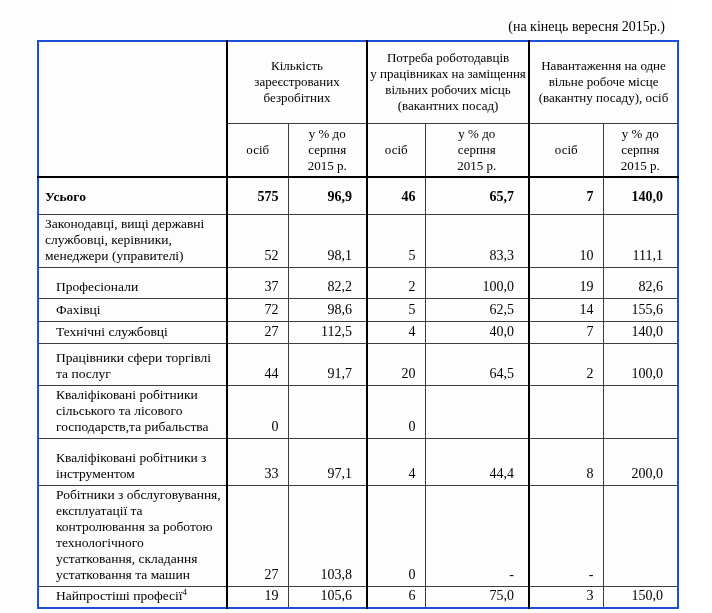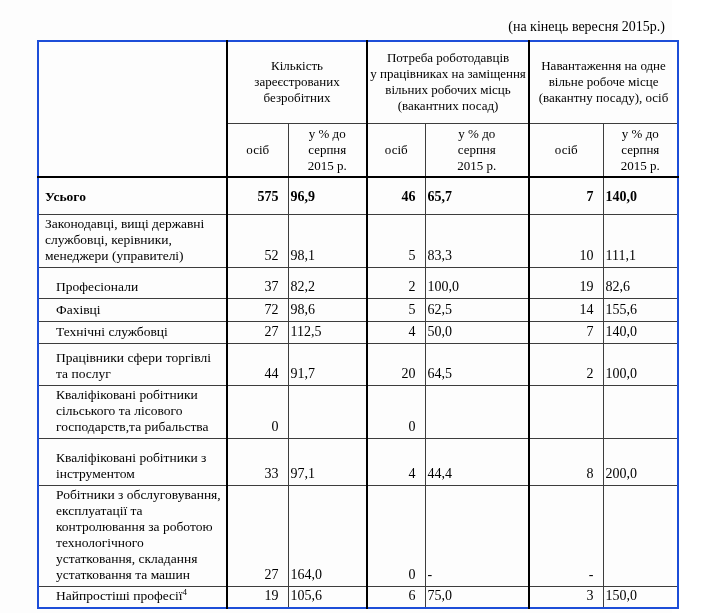--- a/index.html
+++ b/index.html
@@ -26,21 +26,21 @@
   
   .ghead, .shead {
     text-align:center; vertical-align:middle;
     white-space:pre-line; font-size:13px; line-height:16px; padding:2px;
   }
   
   .lbl { font-size:13.5px; padding-left:6px; padding-right:4px; }
   tr.ind .lbl { padding-left:17px; }
   
   .num { text-align:right; padding-right:9px; }
-  .pct { text-align:left; padding-right:14px; }
+  .pct { text-align:right; padding-right:14px; }
   
   .gb { border-left:2px solid #000; }
   
   tr.total td { font-weight:bold; border-top:2px solid #000; vertical-align:middle; padding-top:6px; }
   
   tr.hrow1 { height:82px; }
   tr.hrow2 { height:54px; }
   tr.r0 { height:37px; }
   tr.r1 { height:53px; }
   tr.r2 { height:31px; }
@@ -139,21 +139,21 @@
       <td class="pct">62,5</td>
       <td class="num gb">14</td>
       <td class="pct">155,6</td>
     </tr>
 
     <tr class="r4 ind">
       <td class="lbl">Технічні службовці</td>
       <td class="num gb">27</td>
       <td class="pct">112,5</td>
       <td class="num gb">4</td>
-      <td class="pct">50,0</td>
+      <td class="pct">40,0</td>
       <td class="num gb">7</td>
       <td class="pct">140,0</td>
     </tr>
 
     <tr class="r5 ind">
       <td class="lbl">Працівники сфери торгівлі та послуг</td>
       <td class="num gb">44</td>
       <td class="pct">91,7</td>
       <td class="num gb">20</td>
       <td class="pct">64,5</td>
@@ -177,21 +177,21 @@
       <td class="pct">97,1</td>
       <td class="num gb">4</td>
       <td class="pct">44,4</td>
       <td class="num gb">8</td>
       <td class="pct">200,0</td>
     </tr>
 
     <tr class="r8 ind">
       <td class="lbl">Робітники з обслуговування, експлуатації та контролювання за роботою технологічного устатковання, складання устатковання та машин</td>
       <td class="num gb">27</td>
-      <td class="pct">164,0</td>
+      <td class="pct">103,8</td>
       <td class="num gb">0</td>
       <td class="pct">-</td>
       <td class="num gb">-</td>
       <td class="pct"></td>
     </tr>
 
     <tr class="r9 ind">
       <td class="lbl"><span>Найпростіші професії</span><sup class="fn">4</sup></td>
       <td class="num gb">19</td>
       <td class="pct">105,6</td>

